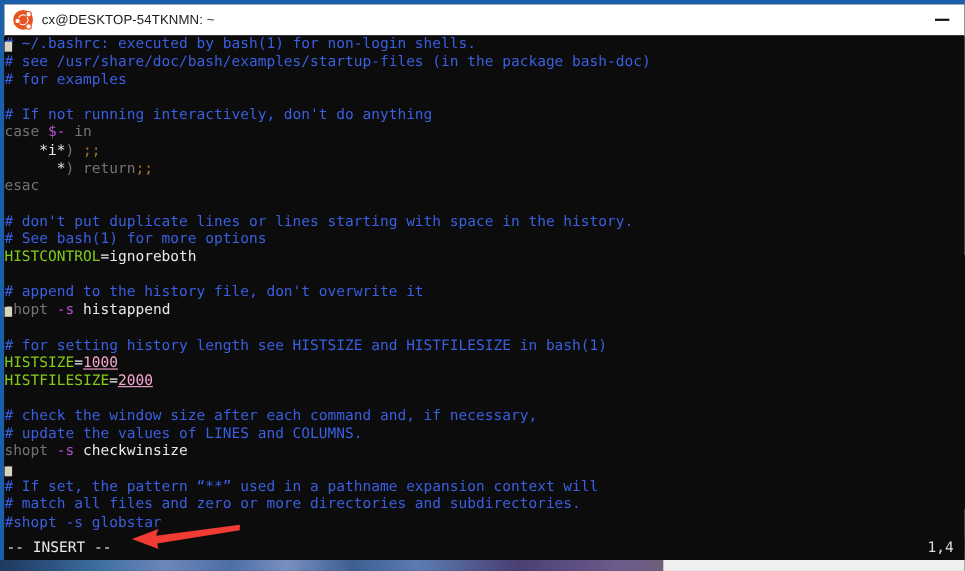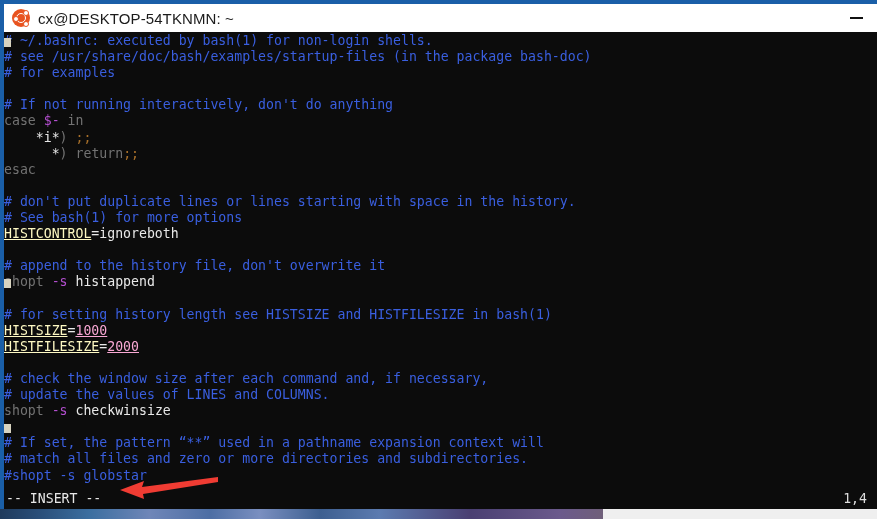--- a/index.html
+++ b/index.html
@@ -120,21 +120,21 @@
     border-radius: 50%;
     border: 1px solid #e8531f;
     box-sizing: content-box;
   }
   .ubuntu-dot.d1 { left: 1px;  top: 7px; }
   .ubuntu-dot.d2 { left: 11px; top: 1px; }
   .ubuntu-dot.d3 { left: 11px; top: 12px; }
 
   .titlebar-title {
     font-family: "Liberation Sans", sans-serif;
-    font-size: 15px;
+    font-size: 12px;
     color: #1b1b1b;
     white-space: nowrap;
     letter-spacing: 0.1px;
   }
   .titlebar-spacer { flex: 1 1 auto; }
   .titlebar-btn {
     width: 42px;
     height: 28px;
     display: flex;
     align-items: center;
@@ -174,21 +174,21 @@
     height: 16.1px;
     white-space: pre;
   }
 
   
   .c-comment  { color: #3a5fe0; }   
   .c-kw       { color: #737373; }   
   .c-kw-dim   { color: #a8702a; }   
   .c-var      { color: #b44fd0; }   
   .c-plain    { color: #e8e8e8; }   
-  .c-ident    { color: #fef9c3; text-decoration: underline; }   
+  .c-ident    { color: #84cc16; }   
   .c-num      { color: #f9a8d4; text-decoration: underline; }   
 
   
   .gutter-mark {
     position: absolute;
     left: 0px;
     width: 7px;
     height: 9px;
     background: #d8d4c0;
   }

